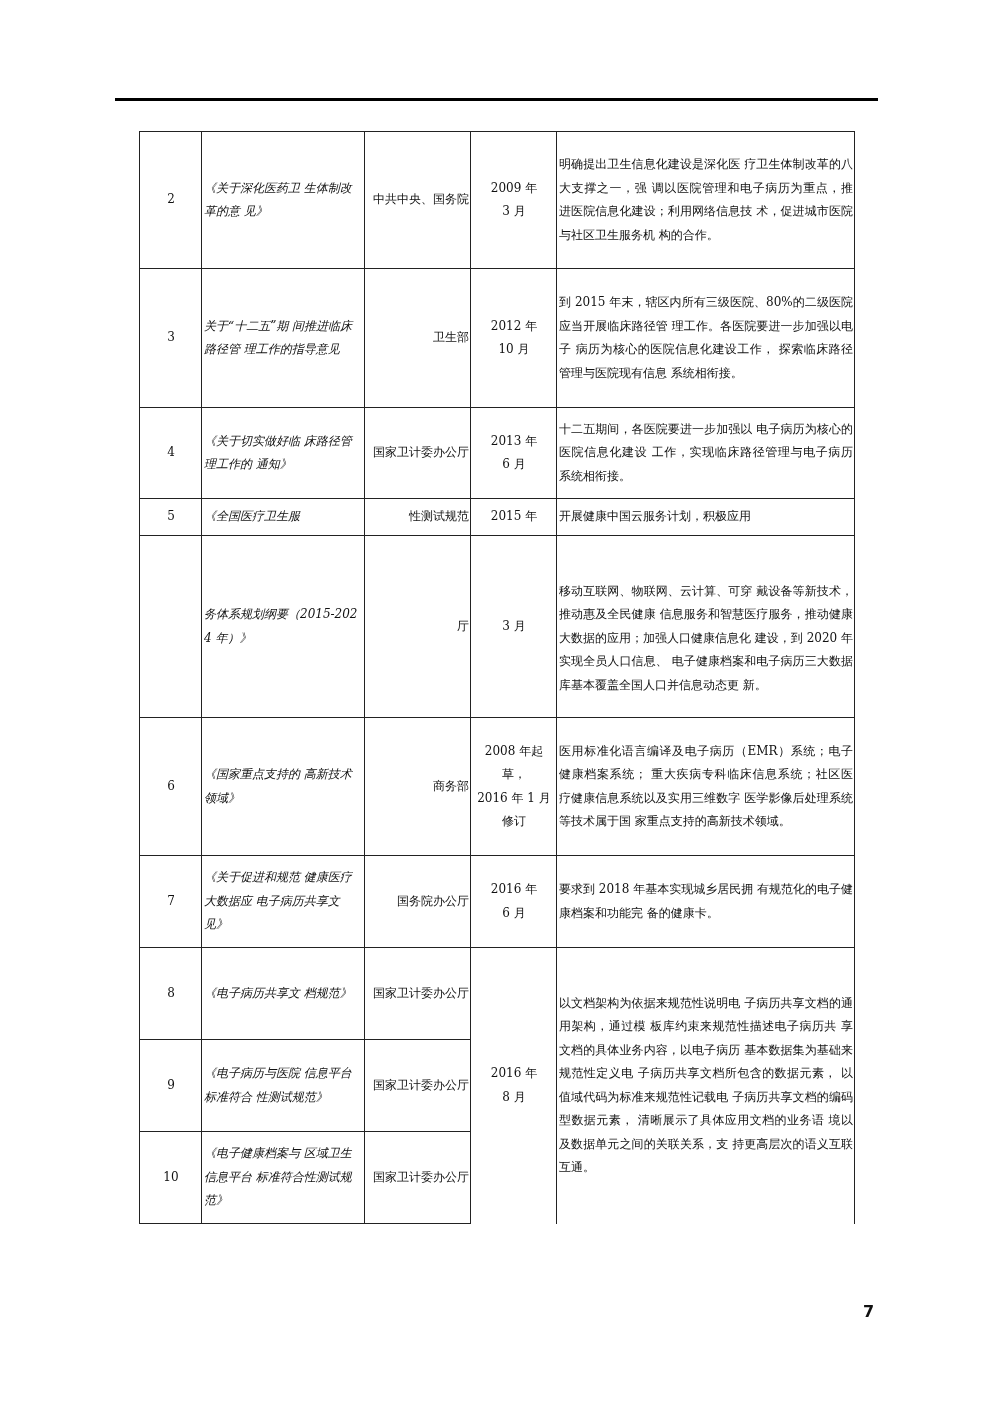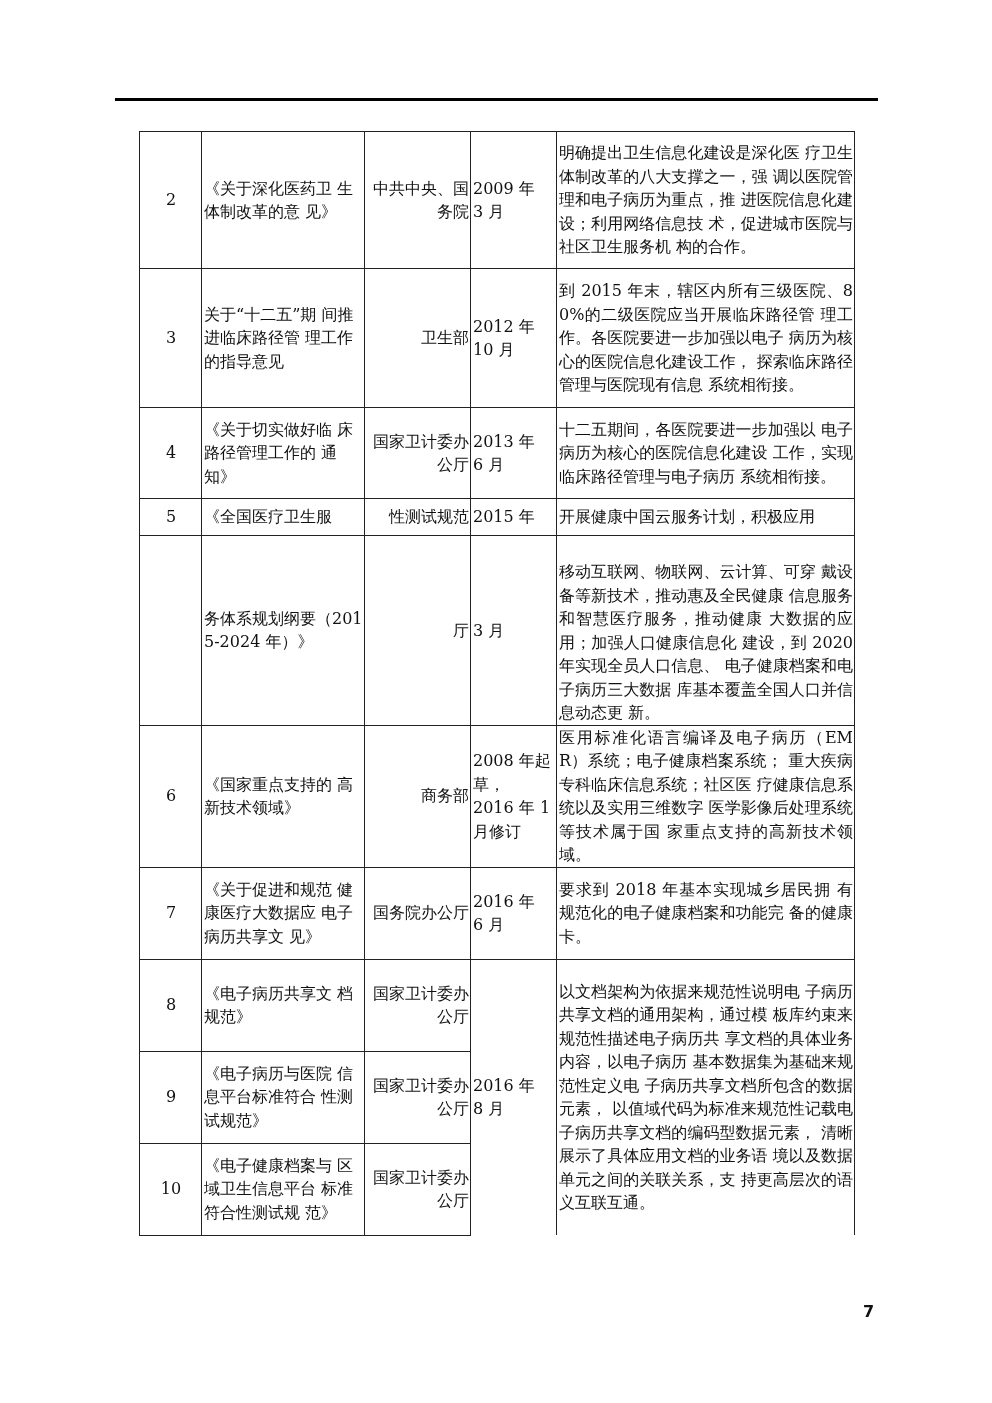--- a/index.html
+++ b/index.html
@@ -1,24 +1,24 @@
 <!DOCTYPE html>
 <html><head>
 <meta charset="utf-8">
 <style>
   html, body { margin: 0; padding: 0; background: #ffffff; }
   body { width: 992px; height: 1403px; position: relative; overflow: hidden;
          font-family: "DejaVu Serif", "Liberation Serif", serif; color: #111; }
   .header-rule { position: absolute; left: 115px; top: 98px; width: 763px; height: 3px; background: #000; }
   table.policy { position: absolute; left: 139px; top: 131px; border-collapse: collapse; table-layout: fixed; width: 714px; }
-  table.policy td { border: 1px solid #222; font-size: 16px; line-height: 23.5px; vertical-align: middle; padding: 0 1px 0 2px; word-break: break-all; }
+  table.policy td { border: 1px solid #222; font-size: 12px; line-height: 23.5px; vertical-align: middle; padding: 0 1px 0 2px; word-break: break-all; }
   td.c-num { width: 58px; text-align: center; }
-  td.c-title { width: 159px; }
+  td.c-title { width: 159px; font-style: italic; }
   td.c-issuer { width: 102px; text-align: right; }
-  td.c-date { width: 82px; }
+  td.c-date { width: 82px; text-align: center; }
   td.c-desc { width: 294px; text-align: justify; }
   td.top { vertical-align: top; }
   .open-bottom td { border-bottom: none; }
   .page-number { position: absolute; left: 863px; top: 1302px; font-family: "DejaVu Sans", sans-serif; font-weight: bold; font-size: 16px; }
   .pad-top { padding-top: 24px !important; }
 </style>
 </head>
 <body>
 
 <div class="header-rule"></div>

